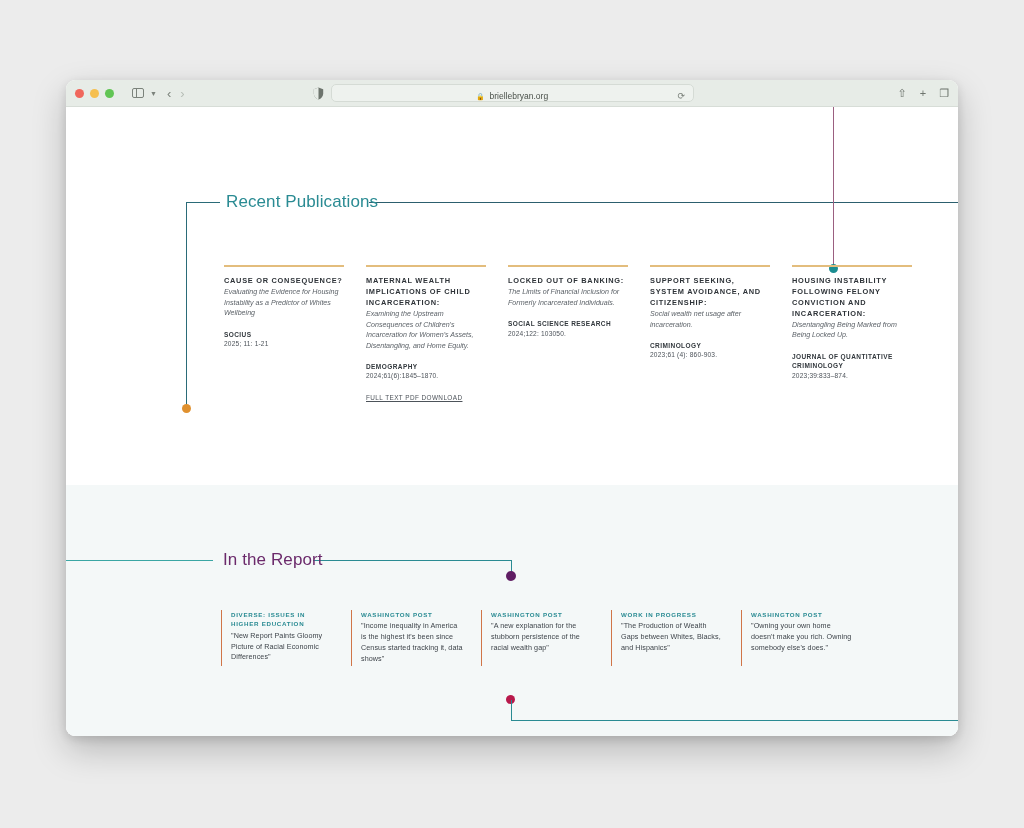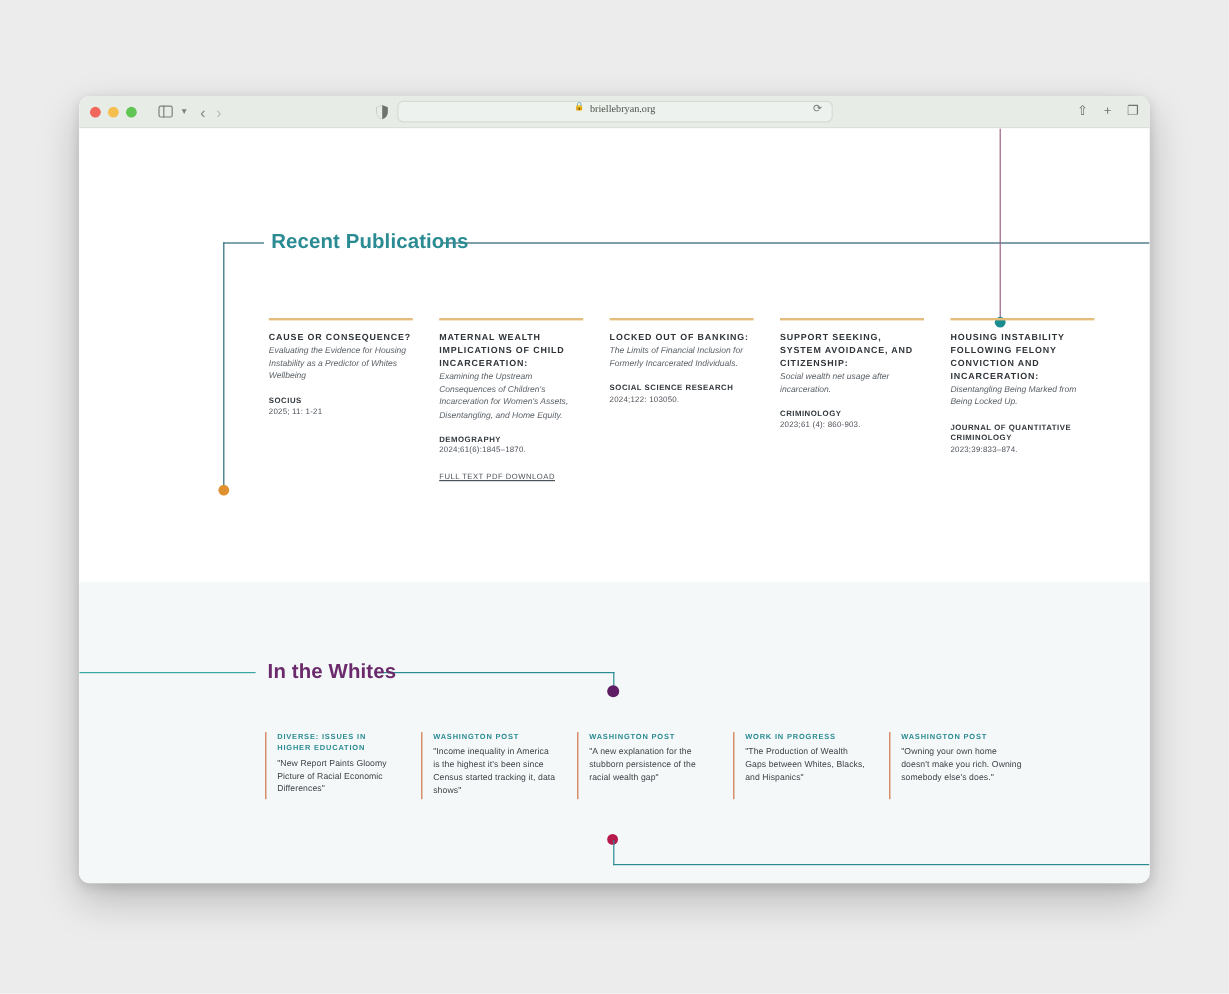--- a/index.html
+++ b/index.html
@@ -76,26 +76,25 @@
 
   .url-bar {
     position: absolute;
     left: 265px;
     width: 363px;
     height: 18px;
     background: #eef2ee;
     border: 1px solid #d5dbd5;
     border-radius: 5px;
     display: flex;
-    align-items: flex-start;
+    align-items: flex-end;
     justify-content: center;
     gap: 4px;
     font-size: 8.5px;
     color: #4a514a;
-    font-family: Liberation Serif, serif;
   }
   .lock-glyph { font-size: 7px; color: #6b726b; }
   .reload-glyph {
     position: absolute; right: 8px;
     font-size: 9px; color: #767d76;
   }
 
   .toolbar-right {
     position: absolute;
     right: 9px;
@@ -196,21 +195,21 @@
   .media-bot-h {
     left: 445px; top: 235px;
     right: 0; height: 1.4px;
     background: #2a8b93;
   }
 
   
   .sec-title {
     position: absolute;
     font-size: 17px;
-    font-weight: 700;
+    font-weight: 400;
     letter-spacing: 0.1px;
     white-space: nowrap;
   }
   .sec-title.pubs {
     left: 160px; top: 85px;
     color: #2a8b93;
   }
   .sec-title.media {
     left: 157px; top: 65px;
     color: #6b2a6b;
@@ -412,21 +411,21 @@
     <section class="sec-media">
 
       <span class="deco media-rule-left"></span>
       <span class="deco media-rule-right"></span>
       <span class="deco media-drop-v"></span>
       <span class="deco media-drop-dot"></span>
       <span class="deco media-bot-dot"></span>
       <span class="deco media-bot-v"></span>
       <span class="deco media-bot-h"></span>
 
-      <h2 class="sec-title media">In the Whites</h2>
+      <h2 class="sec-title media">In the Report</h2>
 
       <div class="media-grid">
 
         <article class="media-card">
           <div class="media-outlet">DIVERSE: ISSUES IN HIGHER EDUCATION</div>
           <div class="media-quote">"New Report Paints Gloomy Picture of Racial Economic Differences"</div>
         </article>
 
         <article class="media-card">
           <div class="media-outlet">WASHINGTON POST</div>

